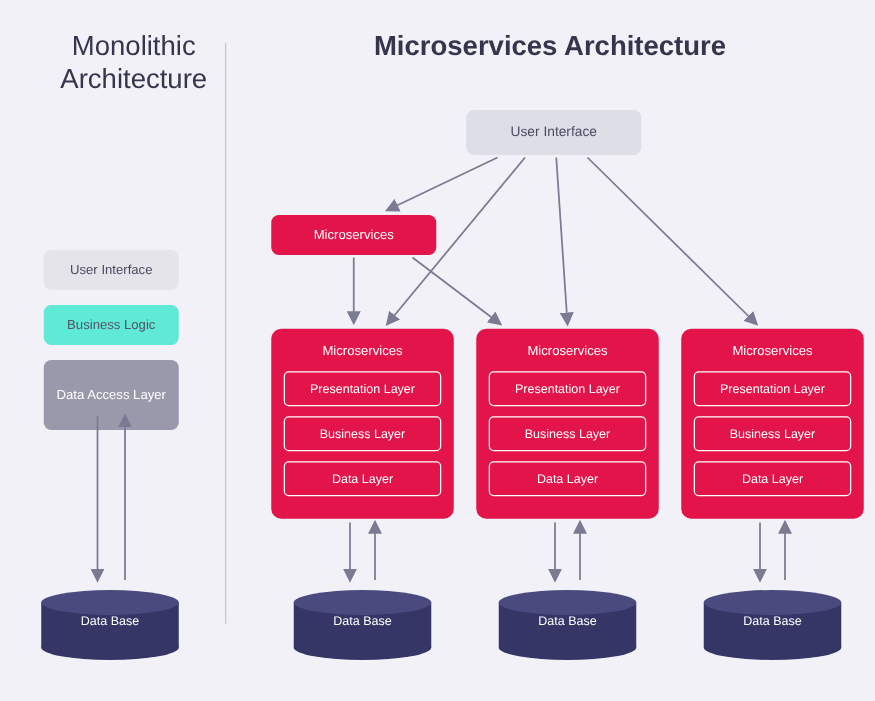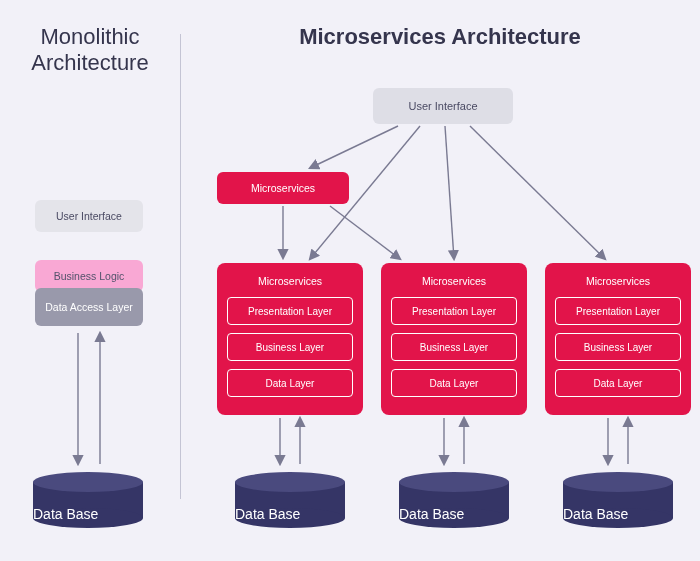--- a/index.html
+++ b/index.html
@@ -3,32 +3,32 @@
 <meta charset="utf-8">
 <style>
   html,body{margin:0;padding:0;}
   body{
     background:#f2f1f8;
     font-family:"Segoe UI",Arial,Helvetica,sans-serif;
     width:700px;height:561px;overflow:hidden;position:relative;
     color:#2c2c46;
   }
   .heading{font-size:22px;font-weight:400;color:#35354d;text-align:center;line-height:1.2;}
-  .mono-heading{position:absolute;left:15px;top:24px;width:150px;}
+  .mono-heading{position:absolute;left:32px;top:24px;width:150px;}
   .micro-heading{position:absolute;left:190px;top:24px;right:10px;font-weight:bold;}
 
   .divider{position:absolute;left:180px;top:34px;width:0;height:465px;border-left:1px solid #c4c4d4;}
 
   
   .mono-box{position:absolute;left:35px;width:108px;height:32px;border-radius:6px;
     font-size:10.5px;display:flex;align-items:center;justify-content:center;text-align:center;
     line-height:1.15;box-sizing:border-box;padding:4px 6px;}
   .mono-ui{top:200px;background:#e4e4ea;color:#4a4a63;}
-  .mono-bl{top:260px;background:#f9a8d4;color:#53536b;}
-  .mono-dal{top:288px;background:#9999ab;color:#fff;height:38px;}
+  .mono-bl{top:244px;background:#5eead4;color:#53536b;}
+  .mono-dal{top:288px;background:#9999ab;color:#fff;height:56px;}
 
   
   .msvc-small{position:absolute;width:132px;height:32px;border-radius:6px;background:#e2144a;color:#fff;
     font-size:10.5px;display:flex;align-items:center;justify-content:center;}
   .msvc-small-top{left:217px;top:172px;}
 
   .ui-box{position:absolute;left:373px;top:88px;width:140px;height:36px;border-radius:6px;background:#dedee6;
     color:#4a4a63;font-size:11px;display:flex;align-items:center;justify-content:center;}
 
   
@@ -39,21 +39,21 @@
   .card3{left:545px;}
   .card-title{color:#fff;font-size:10.5px;text-align:center;margin-bottom:10px;}
   .layer-pill{height:26px;border:1.5px solid #fff;border-radius:4px;color:#fff;font-size:10px;
     display:flex;align-items:center;justify-content:center;margin-bottom:8px;}
 
   
   .db{position:absolute;width:110px;}
   .db-body{position:relative;width:110px;height:36px;background:#353566;}
   .db-top{position:absolute;left:0;top:-10px;width:110px;height:20px;background:#4a4a7e;border-radius:50%;}
   .db-bot{position:absolute;left:0;bottom:-10px;width:110px;height:20px;background:#353566;border-radius:50%;}
-  .db-label{position:absolute;width:100%;top:24px;text-align:left;color:#fff;font-size:14px;z-index:2;}
+  .db-label{position:absolute;width:100%;top:10px;text-align:center;color:#fff;font-size:10px;z-index:2;}
 
   svg.arrows{position:absolute;left:0;top:0;width:700px;height:561px;pointer-events:none;}
 </style>
 </head>
 <body>
 
 <div class="heading mono-heading">Monolithic Architecture</div>
 <div class="heading micro-heading">Microservices Architecture</div>
 
 <div class="divider"></div>

